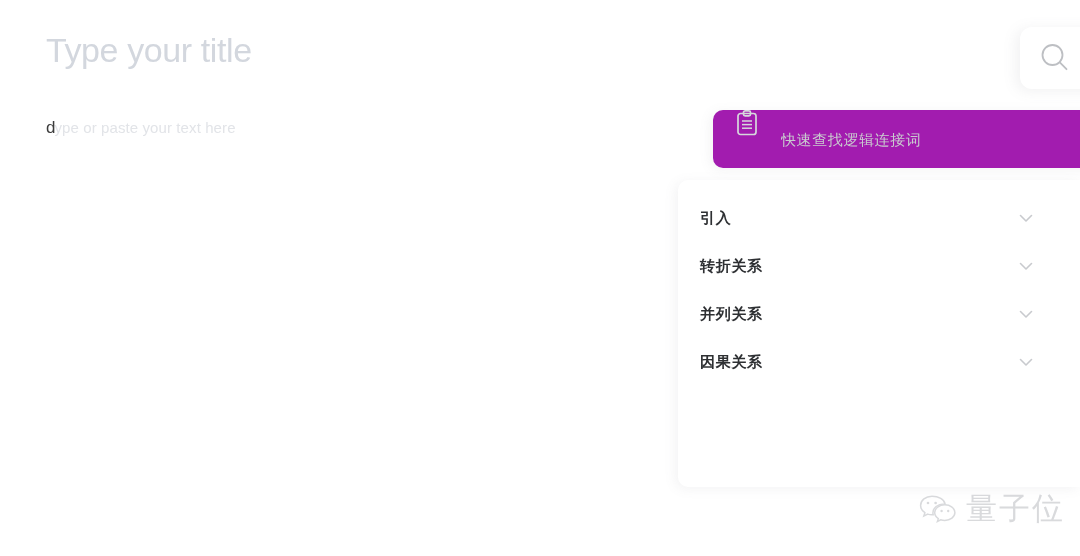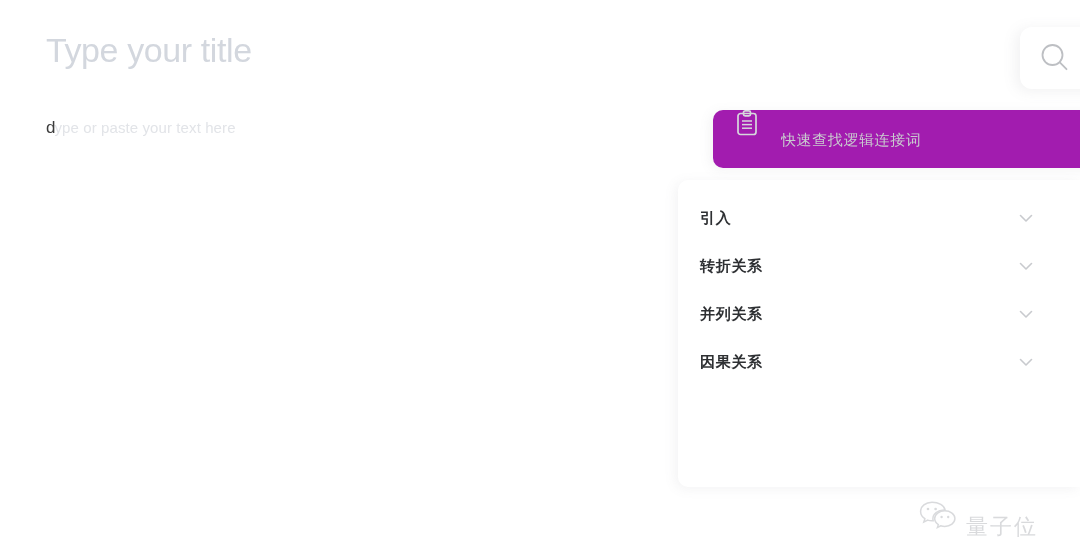--- a/index.html
+++ b/index.html
@@ -138,25 +138,24 @@
     position: absolute;
     left: 918px;
     top: 488px;
     display: flex;
     align-items: center;
     gap: 8px;
     opacity: 0.62;
   }
   .wm-logo svg { display: block; }
   .wm-text {
-    font-size: 22px;
+    font-size: 31px;
     color: #c2c4c8;
     letter-spacing: 2px;
     font-family: "DejaVu Sans", sans-serif;
-    margin-top: 24px;
   }
 </style>
 </head>
 <body>
 
 <div class="editor-area">
 
   <div class="doc-title">Type your title</div>
 
   <div class="body-placeholder"><span style="visibility:hidden">d</span><span>ype or paste your text here</span></div>

